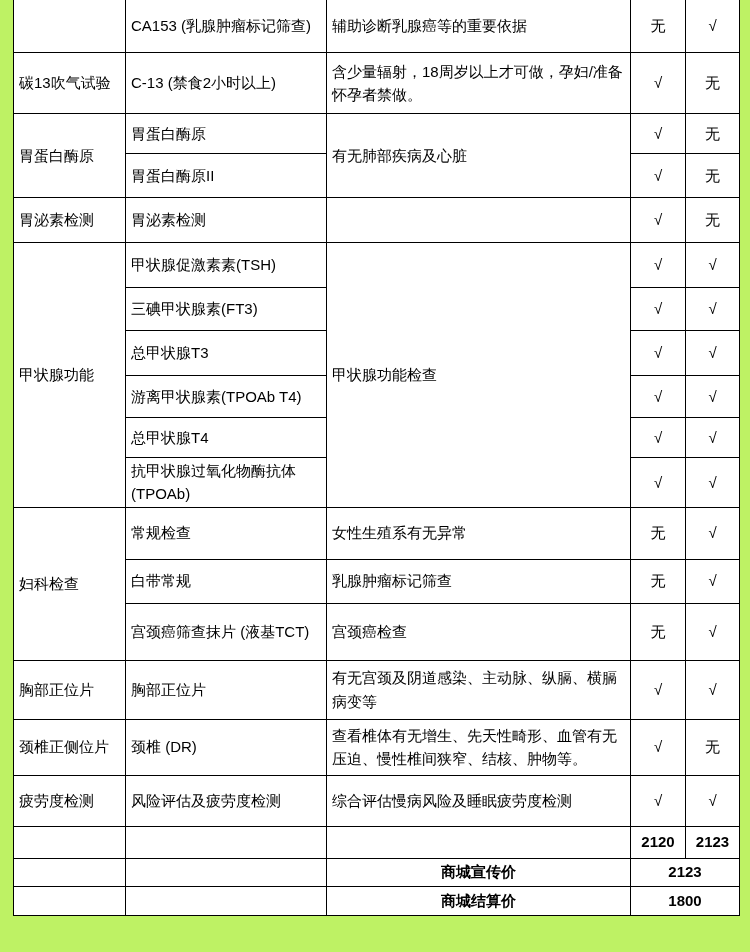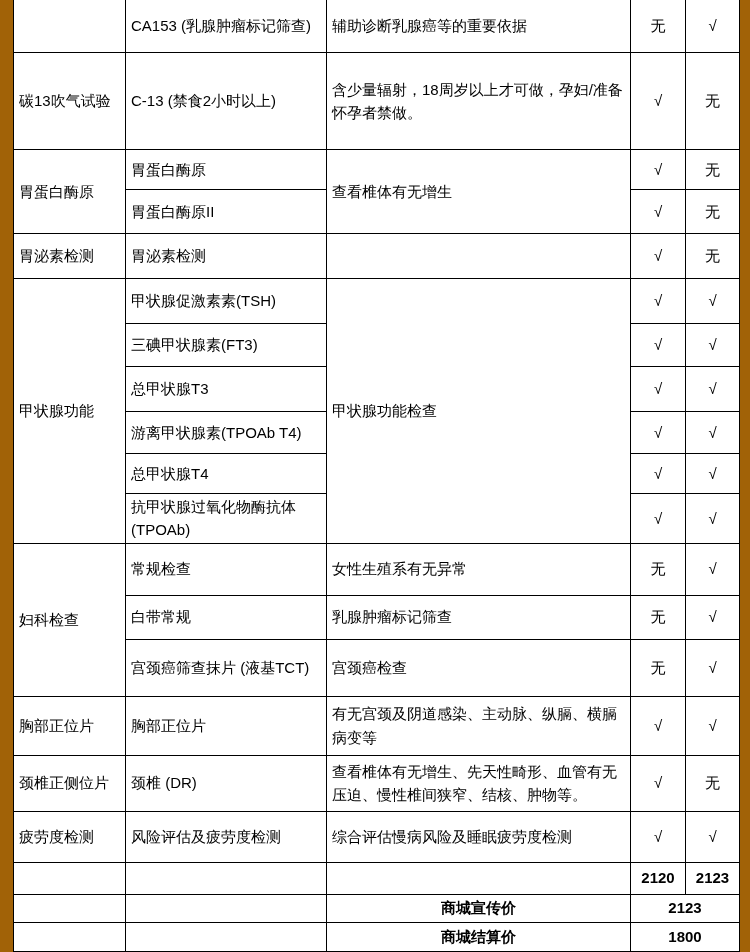--- a/index.html
+++ b/index.html
@@ -1,19 +1,19 @@
 <!DOCTYPE html>
 <html><head>
 <meta charset="utf-8">
 <style>
   html,body{margin:0;padding:0;background:#ffffff;}
   .screen{
     position:relative;
     width:750px;height:952px;
-    background:#a16207;
+    background:#bef264;
     overflow:hidden;
     font-family:"Liberation Sans","DejaVu Sans",sans-serif;
   }
   table.exam{
     position:absolute;left:13px;top:-2px;
     width:726px;
     border-collapse:collapse;
     table-layout:fixed;
     background:#fff;
   }
@@ -46,32 +46,32 @@
 
     <tbody>
         <tr style="height:54px">
       <td></td>
       <td>CA153 (乳腺肿瘤标记筛查)</td>
       <td>辅助诊断乳腺癌等的重要依据</td>
       <td class="mark">无</td>
       <td class="mark">√</td>
     </tr>
 
-    <tr style="height:97px">
+    <tr style="height:61px">
       <td>碳13吹气试验</td>
       <td>C-13 (禁食2小时以上)</td>
       <td>含少量辐射，18周岁以上才可做，孕妇/准备怀孕者禁做。</td>
       <td class="mark">√</td>
       <td class="mark">无</td>
     </tr>
 
     <tr style="height:40px">
       <td rowspan="2">胃蛋白酶原</td>
       <td>胃蛋白酶原</td>
-      <td rowspan="2">查看椎体有无增生</td>
+      <td rowspan="2">有无肺部疾病及心脏</td>
       <td class="mark">√</td>
       <td class="mark">无</td>
     </tr>
     <tr style="height:44px">
       <td>胃蛋白酶原II</td>
       <td class="mark">√</td>
       <td class="mark">无</td>
     </tr>
 
     <tr style="height:45px">

